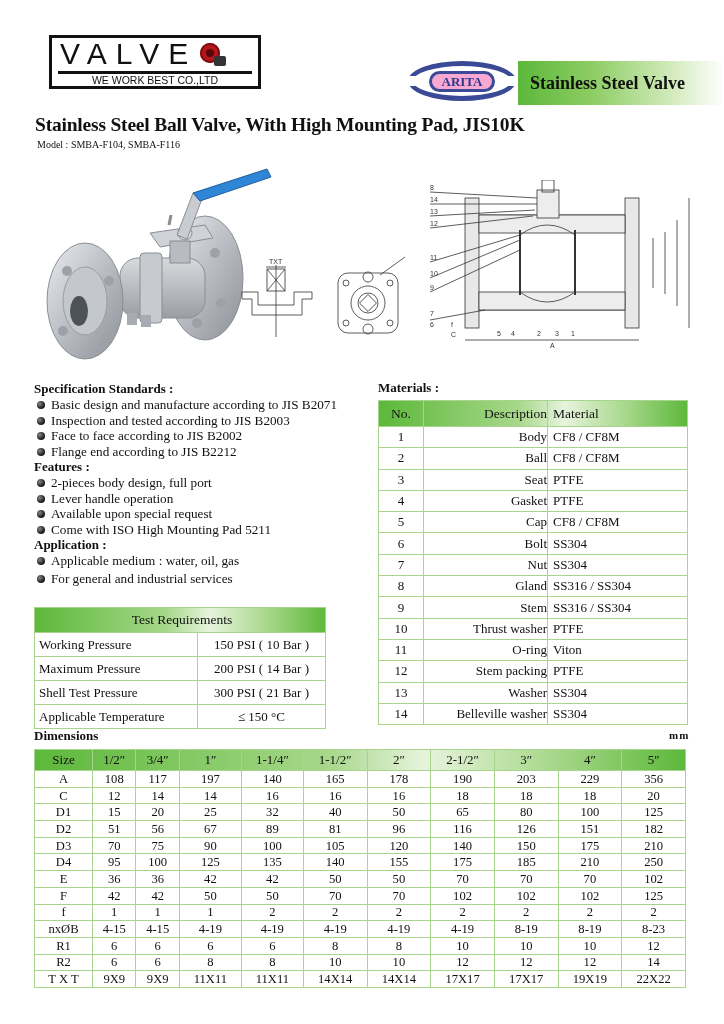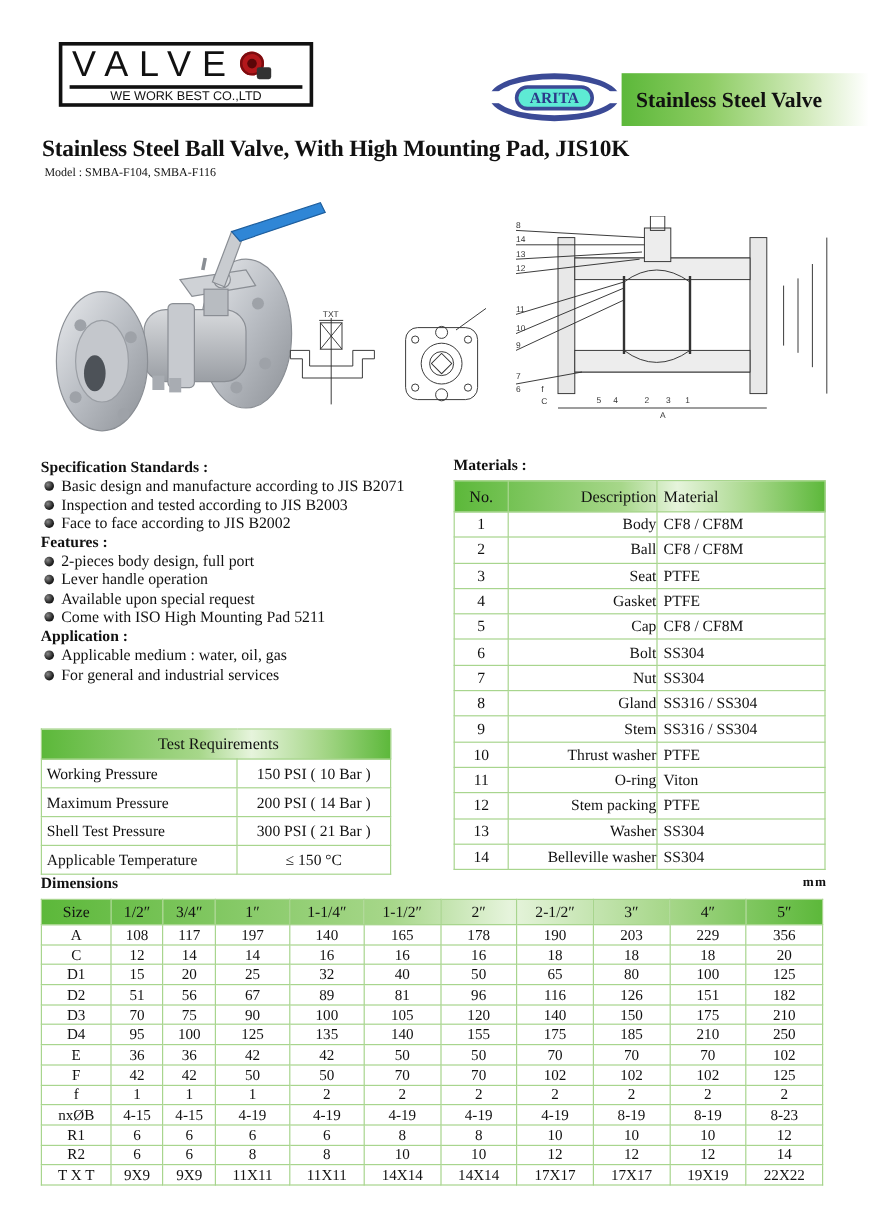--- a/index.html
+++ b/index.html
@@ -13,21 +13,21 @@
   #valve-logo .rule { position:absolute; left:6px; right:6px; top:33px; height:3px; background:#111; }
   #valve-logo .sub { position:absolute; left:0; right:0; top:36px; text-align:center; font-family:"Liberation Sans", sans-serif; font-size:10.5px; color:#111; }
   #valve-logo .wheel { position:absolute; left:148px; top:5px; width:20px; height:20px; border-radius:50%; background:#b3171b; box-shadow: 0 0 0 2px #7d0c0f inset; }
   #valve-logo .wheel:after { content:""; position:absolute; left:6px; top:6px; width:8px; height:8px; border-radius:50%; background:#5a0608; }
   #valve-logo .stem { position:absolute; left:162px; top:18px; width:12px; height:10px; background:#333; border-radius:2px; }
 
   
   #arita-logo { left:408px; top:61px; width:110px; height:42px; }
   #arita-logo .ring { position:absolute; left:0; top:0; width:108px; height:40px; border-radius:50%; border:5px solid #3b4a96; box-sizing:border-box; }
   #arita-logo .gap { position:absolute; left:-2px; top:15px; width:114px; height:10px; background:#fff; }
-  #arita-logo .pill { position:absolute; left:21px; top:10px; width:66px; height:21px; border-radius:12px; border:3px solid #3b4a96; box-sizing:border-box; background:#5eead4;
+  #arita-logo .pill { position:absolute; left:21px; top:10px; width:66px; height:21px; border-radius:12px; border:3px solid #3b4a96; box-sizing:border-box; background:#f9a8d4;
      font-family:"Liberation Serif", serif; font-weight:bold; font-size:13px; color:#2b3a8a; text-align:center; line-height:15px; }
 
   #banner { left:518px; top:61px; width:206px; height:44px;
      background:linear-gradient(90deg,#5cb83a 0%, #8ccc62 35%, #d3ebbd 75%, #ffffff 100%);
      font-family:"Liberation Serif", serif; font-weight:bold; font-size:18px; line-height:44px; padding-left:12px; box-sizing:border-box; color:#111; }
 
   #page-title { left:35px; top:114px; font-size:19.5px; font-weight:bold; letter-spacing:-0.2px; }
   #model-line { left:37px; top:139px; font-size:10px; }
 
   
@@ -198,20 +198,21 @@
     <text x="26" y="157">C</text>
     <text x="125" y="168">A</text>
   </g>
 </svg>
 
 <div class="abs" style="left:34px; top:381px;">
   <div class="sec-h">Specification Standards :</div>
   <div class="bul">Basic design and manufacture according to JIS B2071</div>
   <div class="bul">Inspection and tested according to JIS B2003</div>
   <div class="bul">Face to face according to JIS B2002</div>
+  <div class="bul">Flange end according to JIS B2212</div>
   <div class="sec-h">Features :</div>
   <div class="bul">2-pieces body design, full port</div>
   <div class="bul">Lever handle operation</div>
   <div class="bul">Available upon special request</div>
   <div class="bul">Come with ISO High Mounting Pad 5211</div>
   <div class="sec-h">Application :</div>
   <div class="bul">Applicable medium : water, oil, gas</div>
   <div class="bul" style="margin-top:2px">For general and industrial services</div>
 </div>
 

